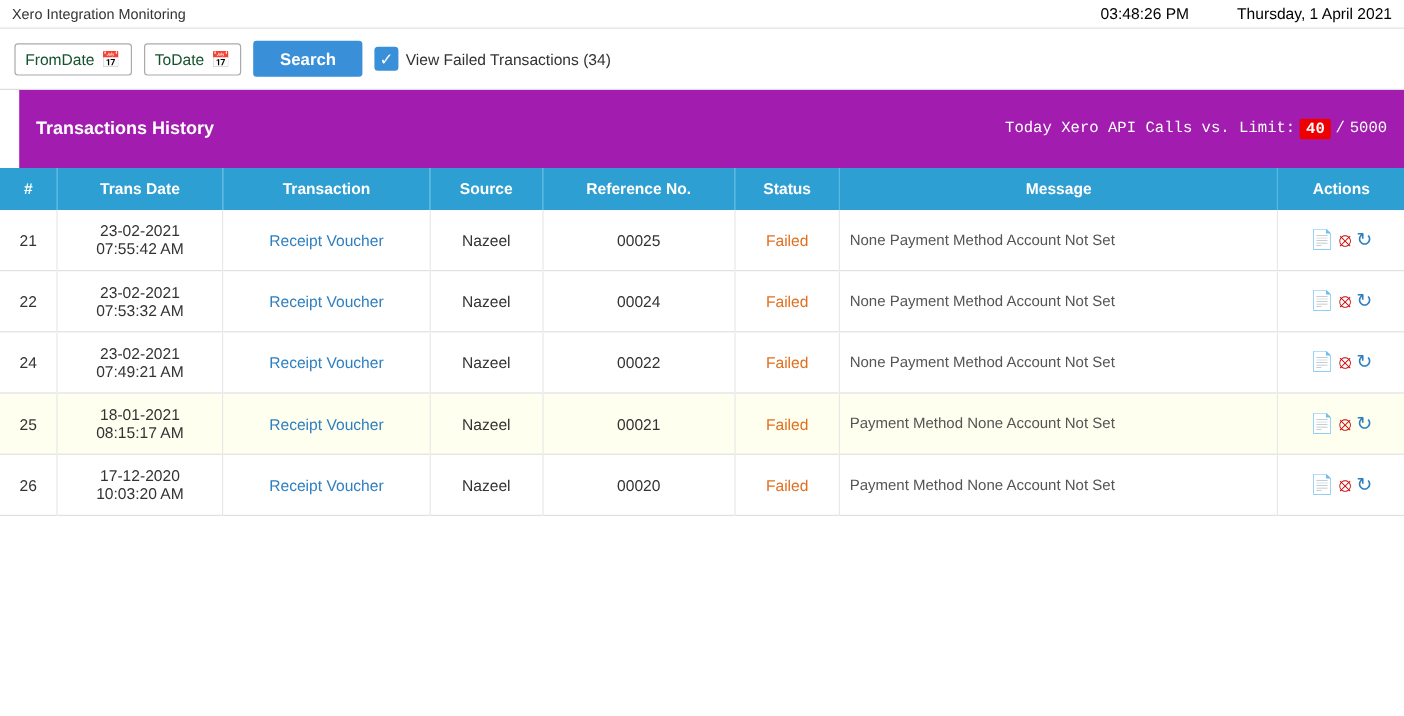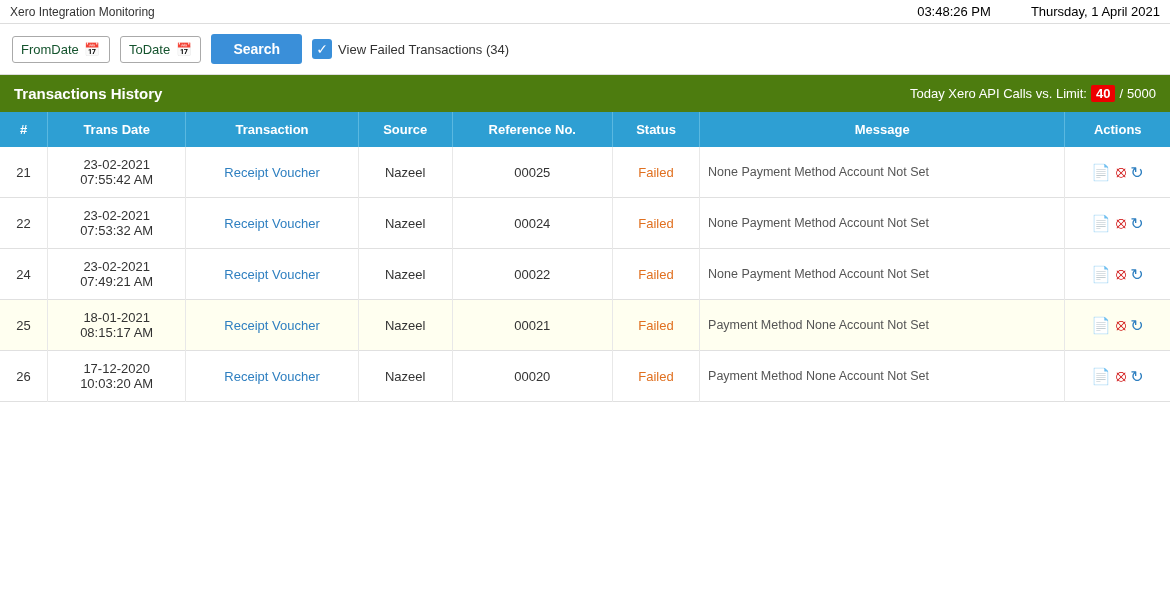--- a/index.html
+++ b/index.html
@@ -58,29 +58,30 @@
       width: 20px; height: 20px;
       background: #3a8fd9;
       border-radius: 3px;
       display: flex; align-items: center; justify-content: center;
       color: #fff; font-size: 14px;
     }
     .view-failed-label { color: #333; font-size: 13px; }
 
     
     .section-header {
-      background: #4d7c0f;
+      background: #a21caf;
       color: #fff;
-      padding: 10px 14px;
+      padding: 24px 14px;
       display: flex;
       justify-content: space-between;
       align-items: center;
+      margin-left: 16px;
     }
     .section-title { font-size: 15px; font-weight: bold; }
-    .api-calls-info { font-size: 13px; display: flex; align-items: center; gap: 4px; }
+    .api-calls-info { font-size: 13px; display: flex; align-items: flex-start; gap: 4px; font-family: Liberation Mono, monospace; }
     .api-calls-count {
       background: #e00;
       color: #fff;
       font-weight: bold;
       padding: 1px 5px;
       border-radius: 2px;
     }
 
     
     table { width: 100%; border-collapse: collapse; }

